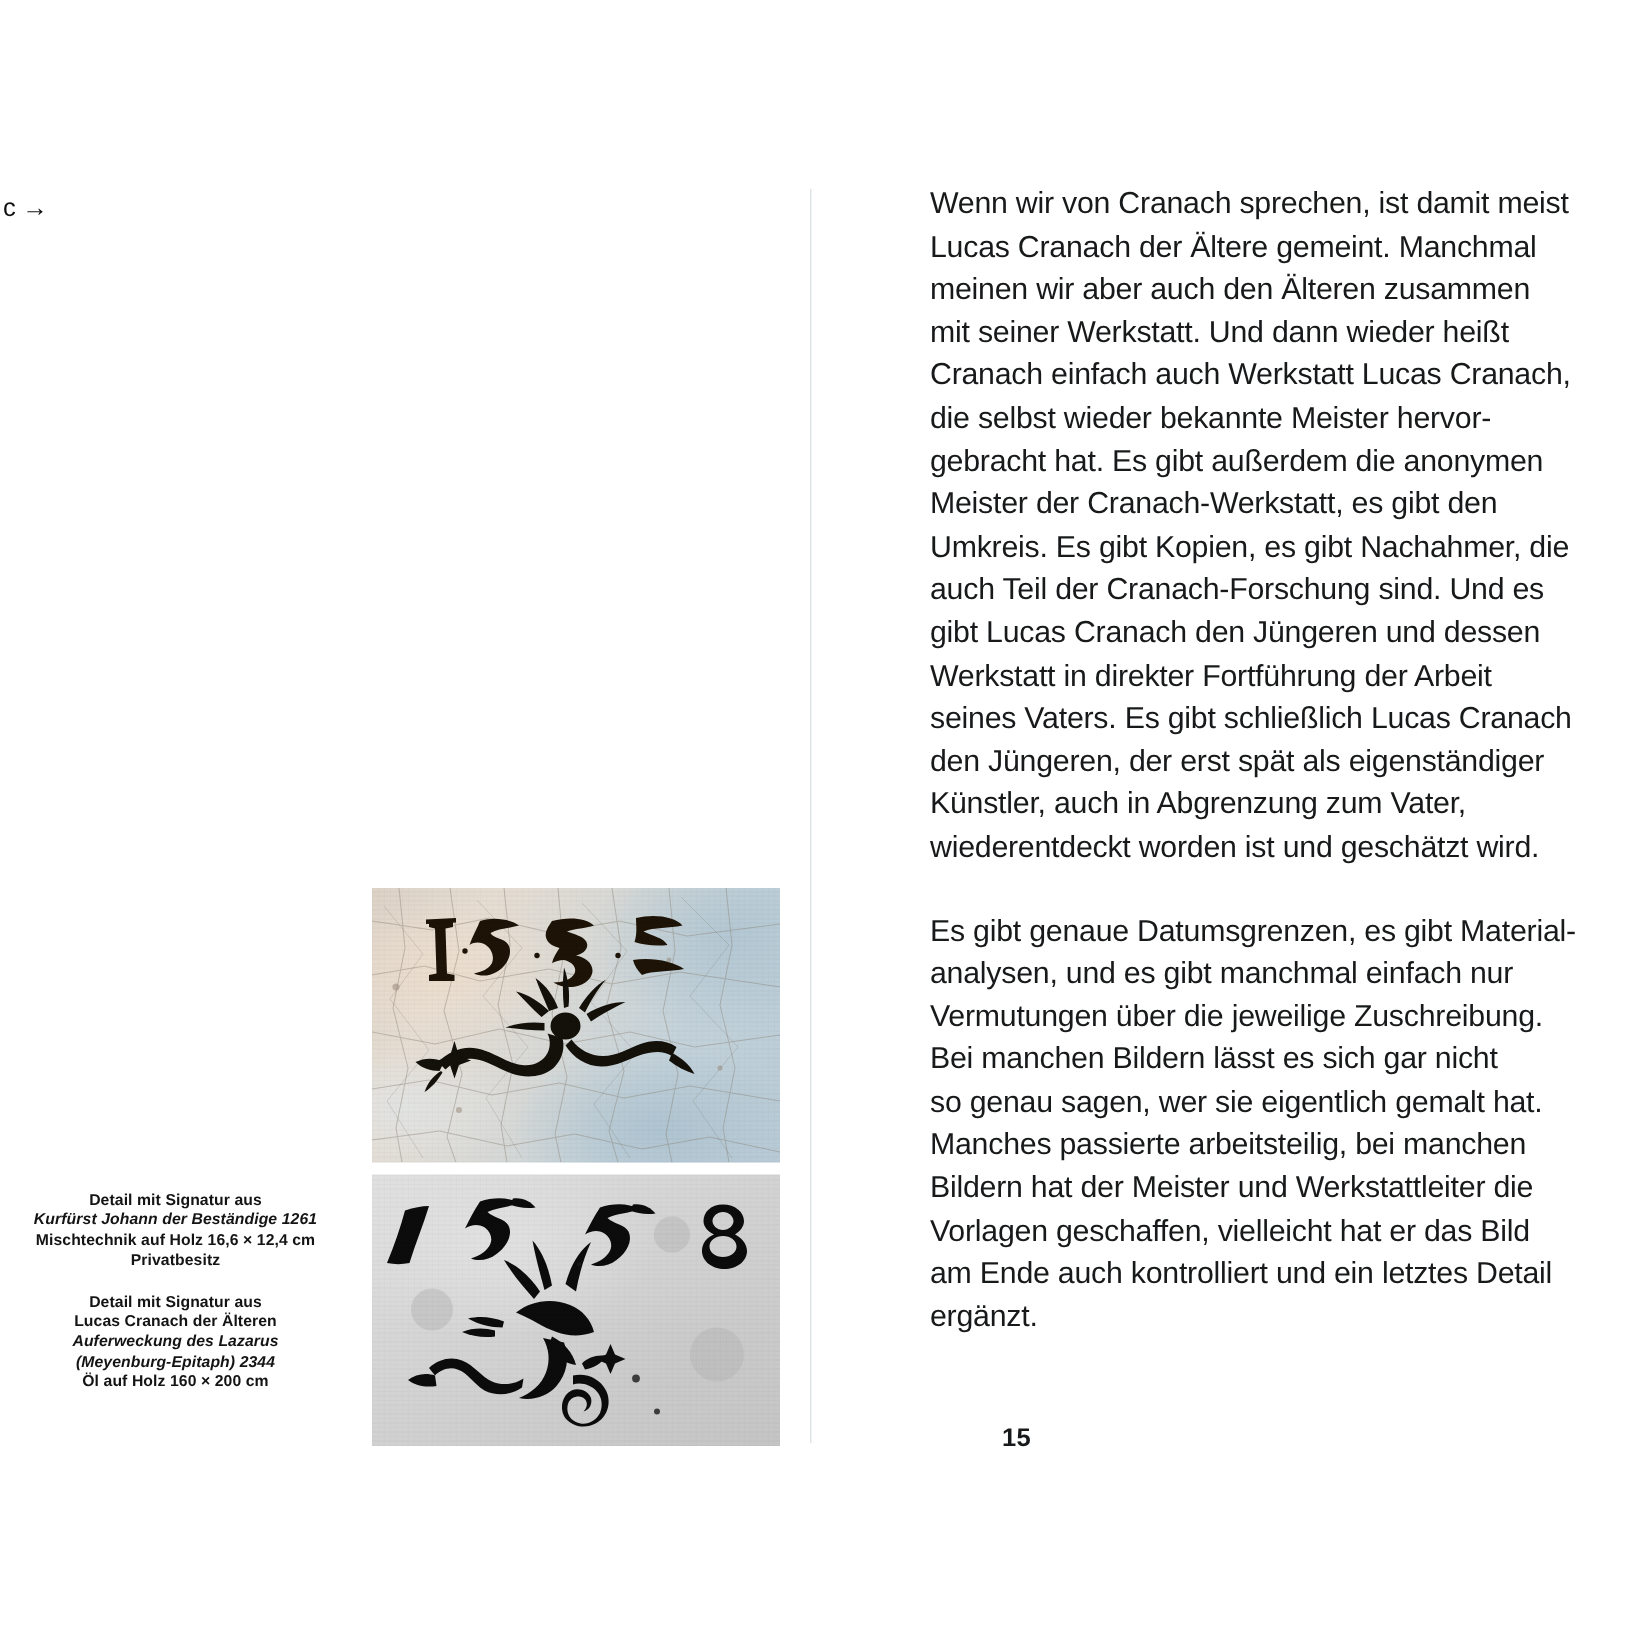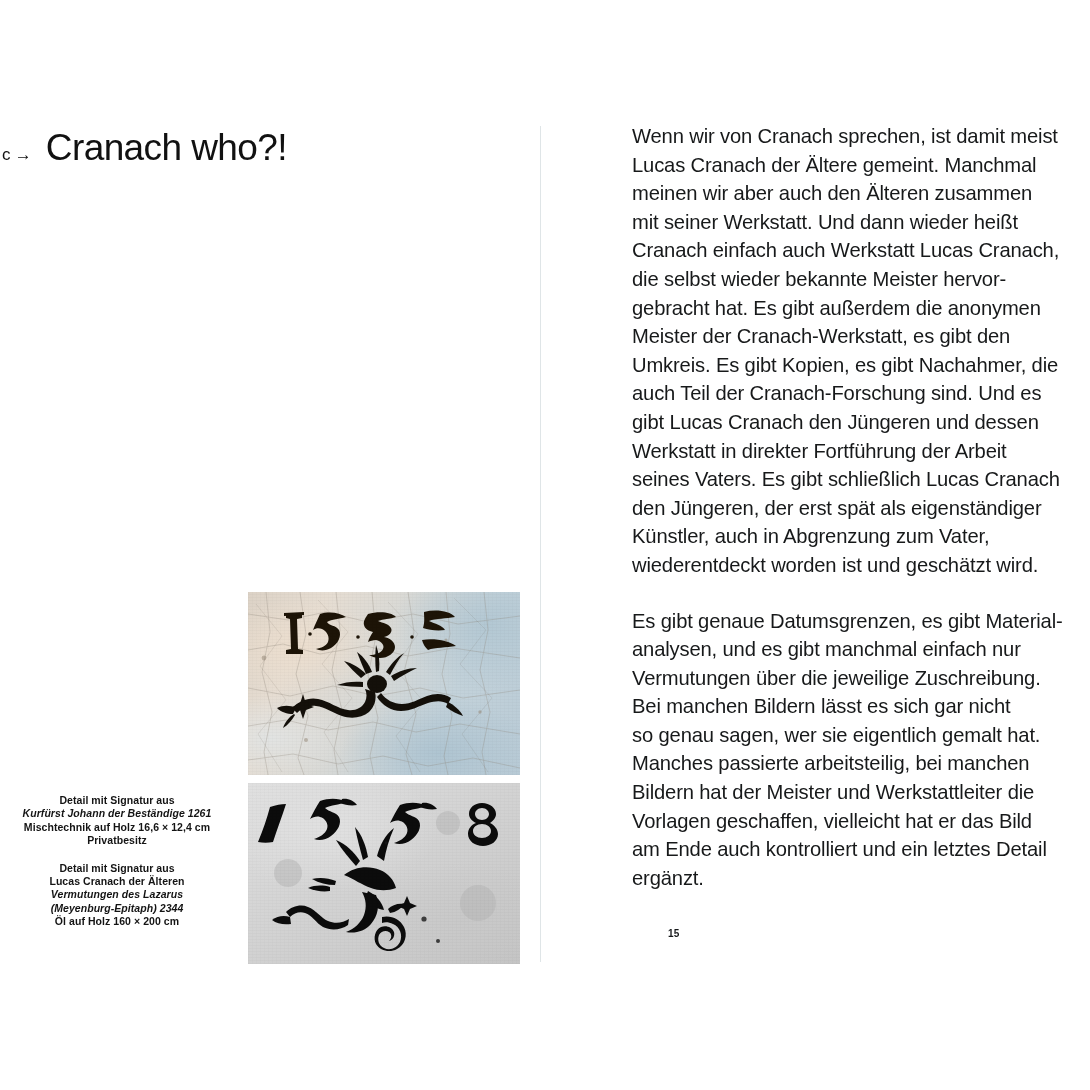--- a/index.html
+++ b/index.html
@@ -136,42 +136,41 @@
     left: 616px;
     top: 122px;
     width: 470px;
   }
   .para {
     font-size: 20.2px;
     line-height: 28.6px;
     font-weight: 500;
     letter-spacing: -0.15px;
     color: #17191a;
-    margin: 0 0 27px 16px;
+    margin: 0 0 27px 4px;
     white-space: pre-line;
   }
   .folio {
     position: absolute;
     left: 668px;
-    top: 928px;
-    font-size: 10px;
+    top: 949px;
+    font-size: 17px;
     font-weight: 700;
     color: #16181a;
     letter-spacing: 0.2px;
   }
 </style>
 </head>
 <body>
 
 <div class="page">
 
   <div class="heading-row">
     <span class="heading-marker">c</span>
     <span class="heading-arrow">→</span>
-    <span class="heading-title">Cranach who?!</span>
   </div>
 
   <div class="divider"></div>
 
   <div class="figures">
 
     <div class="fig fig-1532">
       <svg viewBox="0 0 272 183" preserveAspectRatio="none" aria-hidden="true">
 
         <g class="craquelure" stroke="#8d8478" stroke-width="0.6" fill="none" opacity="0.45">
@@ -299,21 +298,21 @@
     <div class="caption-block">
       <div class="caption-line">Detail mit Signatur aus</div>
       <div class="caption-line ital">Kurfürst Johann der Beständige  1261</div>
       <div class="caption-line">Mischtechnik auf Holz  16,6 × 12,4 cm</div>
       <div class="caption-line">Privatbesitz</div>
     </div>
 
     <div class="caption-block">
       <div class="caption-line">Detail mit Signatur aus</div>
       <div class="caption-line">Lucas Cranach der Älteren</div>
-      <div class="caption-line ital">Vermutungen des Lazarus</div>
+      <div class="caption-line ital">Auferweckung des Lazarus</div>
       <div class="caption-line ital">(Meyenburg-Epitaph)  2344</div>
       <div class="caption-line">Öl auf Holz  160 × 200 cm</div>
     </div>
 
   </div>
 
   <div class="bodycol">
     <p class="para">Wenn wir von Cranach sprechen, ist damit meist
 Lucas Cranach der Ältere gemeint. Manchmal
 meinen wir aber auch den Älteren zusammen

